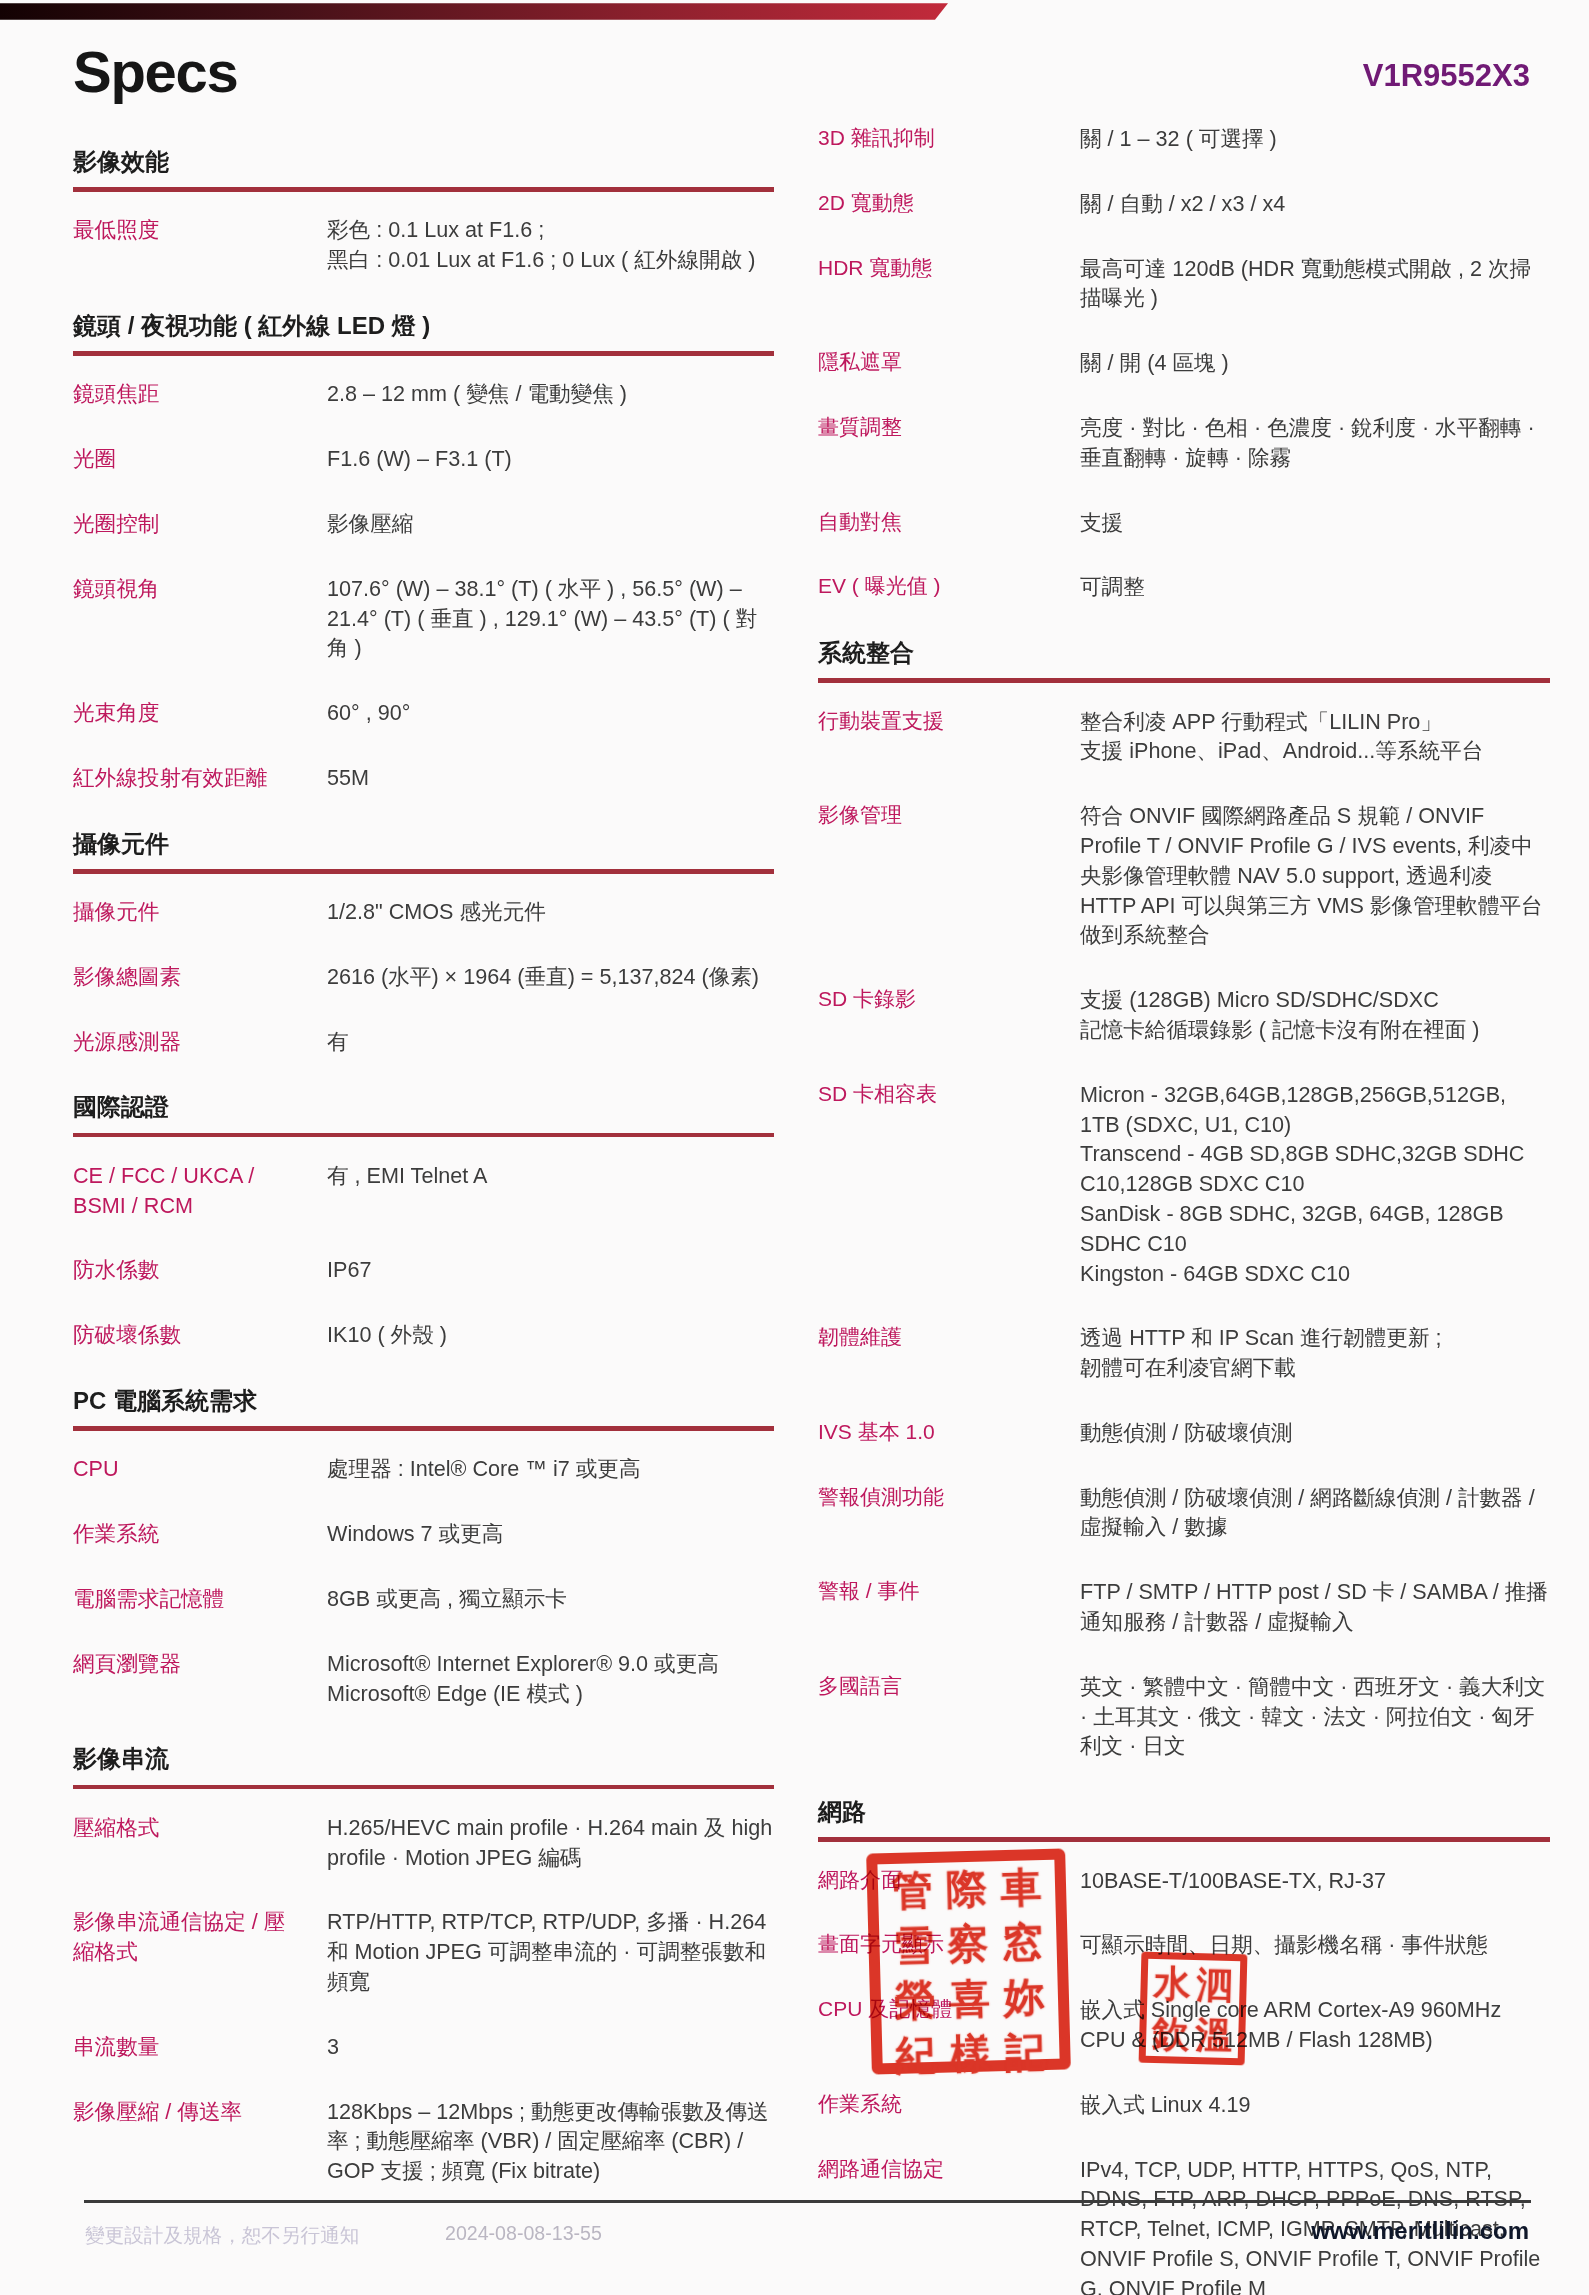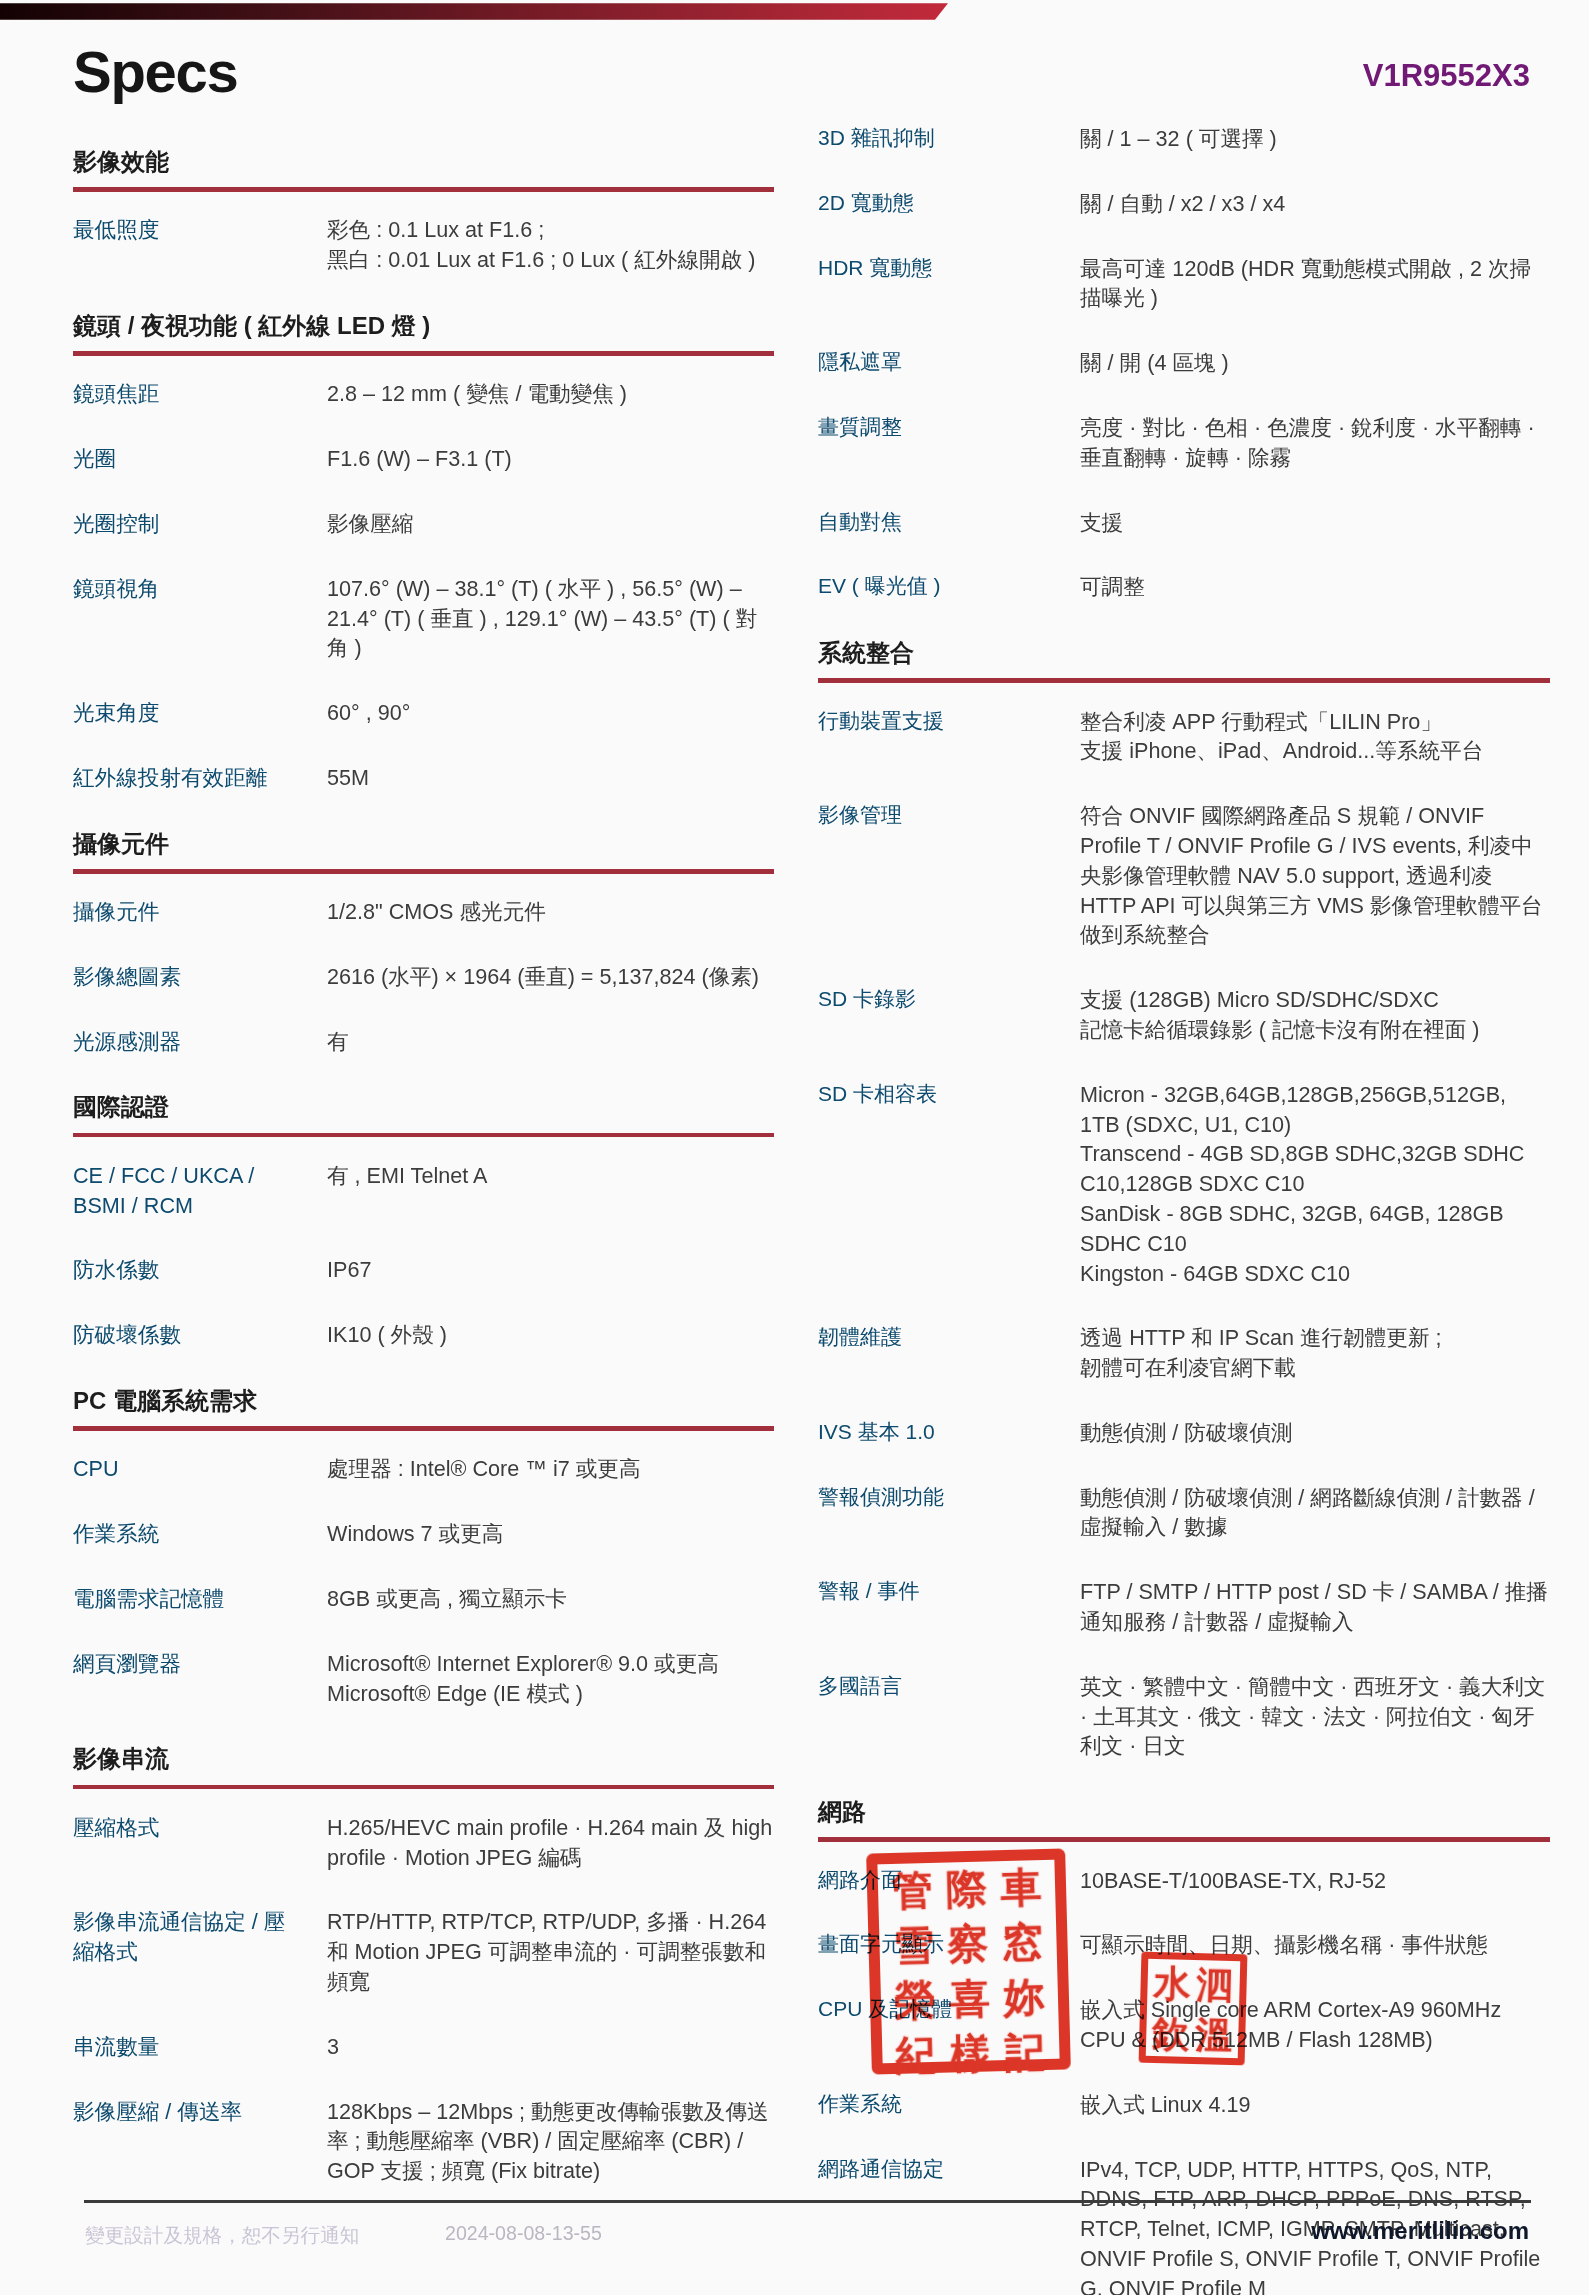--- a/index.html
+++ b/index.html
@@ -28,21 +28,21 @@
   .col-left  { left:73px;  width:701px; }
   .col-right { left:818px; width:732px; }
   .sec-title {
     font-size:24px; font-weight:700; color:#1d1d1d;
     margin-top:22px; margin-bottom:9.2px;
   }
   .sec-rule { height:4.6px; background:#a2303c; margin-bottom:23.6px; }
   .row { display:flex; margin-bottom:35px; }
   .row .label {
     flex:0 0 254px; padding-right:23px;
-    font-size:21.6px; line-height:1.38; color:#0c4a6e;
+    font-size:21.6px; line-height:1.38; color:#be185d;
   }
   .col-right .row .label { flex:0 0 262px; font-size:21px; }
   .row .value {
     flex:1; font-size:21.6px; line-height:1.38; color:#3c3c3c;
     white-space:pre-line;
   }
   .footer-line {
     position:absolute; top:2200px; left:84px; width:1447px; height:2.6px;
     background:#3b3b3b;
   }
@@ -255,21 +255,21 @@
       <div class="value">FTP / SMTP / HTTP post / SD 卡 / SAMBA / 推播通知服務 / 計數器 / 虛擬輸入</div>
     </div>
     <div class="row">
       <div class="label">多國語言</div>
       <div class="value">英文 · 繁體中文 · 簡體中文 · 西班牙文 · 義大利文 · 土耳其文 · 俄文 · 韓文 · 法文 · 阿拉伯文 · 匈牙利文 · 日文</div>
     </div>
     <div class="sec-title">網路</div>
     <div class="sec-rule"></div>
     <div class="row">
       <div class="label">網路介面</div>
-      <div class="value">10BASE-T/100BASE-TX, RJ-52</div>
+      <div class="value">10BASE-T/100BASE-TX, RJ-37</div>
     </div>
     <div class="row">
       <div class="label">畫面字元顯示</div>
       <div class="value">可顯示時間、日期、攝影機名稱 · 事件狀態</div>
     </div>
     <div class="row">
       <div class="label">CPU 及記憶體</div>
       <div class="value">嵌入式 Single core ARM Cortex-A9 960MHz CPU &amp; (DDR 512MB / Flash 128MB)</div>
     </div>
     <div class="row">

